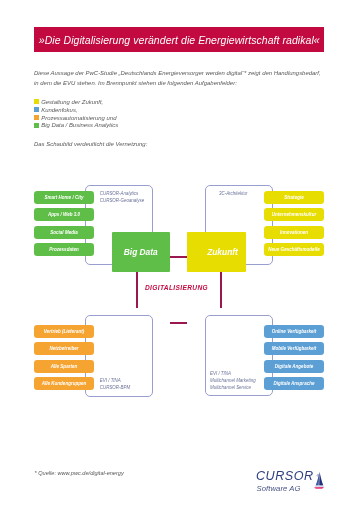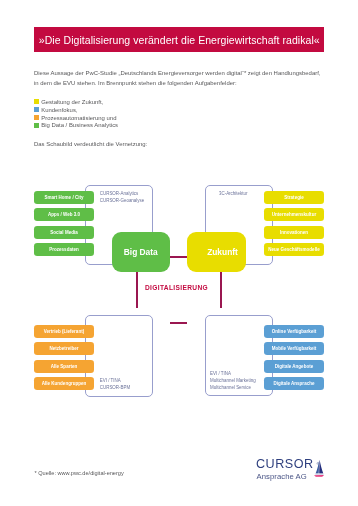--- a/index.html
+++ b/index.html
@@ -1,18 +1,18 @@
 <!DOCTYPE html>
 <html><head>
 <meta charset="utf-8">
 <style>
   html,body{margin:0;padding:0;background:#ffffff;}
   body{width:358px;height:506px;overflow:hidden;
        font-family:"Liberation Sans",sans-serif;}
-  .page{position:relative;width:358px;height:506px;background:#ffffff;}
+  .page{position:relative;width:358px;height:506px;background:#ffffff;font-style:italic;}
 
   
   .title-bar{position:absolute;left:34px;top:27px;width:290px;height:25px;
     background:#C30A40;color:#ffffff;display:flex;align-items:center;
     padding-left:4.8px;box-sizing:border-box;font-size:10.5px;font-weight:400;
     letter-spacing:0.05px;white-space:nowrap;}
 
   
   .intro{position:absolute;left:34px;top:69.2px;width:300px;font-size:5.95px;
     color:#58585a;line-height:9.6px;}
@@ -24,36 +24,36 @@
   .bullet .sq{width:4.7px;height:4.7px;margin-right:2.5px;flex:none;}
 
   .closing{position:absolute;left:34px;top:141px;font-size:5.95px;color:#58585a;
     white-space:nowrap;}
 
   
   .diagram{position:absolute;left:0;top:0;width:358px;height:506px;}
   .node{position:absolute;box-sizing:border-box;display:flex;align-items:center;
      justify-content:center;text-align:center;color:#fff;font-weight:bold;}
   .pill{border-radius:3.2px;font-size:4.5px;letter-spacing:0.02px;white-space:nowrap;}
-  .hub{border-radius:9px;font-size:8.4px;line-height:10.2px;}
+  .hub{border-radius:1px;font-size:8.4px;line-height:10.2px;}
 
   .capsule{position:absolute;box-sizing:border-box;border:0.9px solid #989ECD;
      background:transparent;border-radius:5px;}
   .caplabel{position:absolute;font-size:4.45px;color:#6b7299;line-height:7.3px;
      white-space:nowrap;}
 
   .conn{position:absolute;background:#9A1750;}
 
   .digi{position:absolute;font-size:6.6px;font-weight:bold;color:#C30A40;
      letter-spacing:0.35px;white-space:nowrap;}
 
   
   .footnote{position:absolute;left:34.5px;top:470px;font-size:5.6px;color:#58585a;
      white-space:nowrap;}
-  .logo{position:absolute;left:256px;top:458px;width:80px;height:32px;}
+  .logo{position:absolute;left:256px;top:470px;width:80px;height:32px;}
   .logo .cursor{position:absolute;left:0;top:0;font-size:12.6px;color:#2E3F7E;
      font-weight:400;letter-spacing:0.5px;line-height:12.4px;}
   .logo .reg{position:absolute;left:60.5px;top:3.5px;font-size:4.4px;color:#2B3C7A;
      line-height:4.4px;}
   .logo .sw{position:absolute;left:0.6px;top:15.3px;font-size:7.7px;color:#4A5586;
      letter-spacing:0.05px;line-height:7.7px;}
   .logo .boat{position:absolute;left:56.5px;top:-0.5px;}
 </style>
 </head>
 <body>
@@ -136,21 +136,21 @@
       <div class="node hub" style="left: 187px; top: 231.5px; width: 59px; height: 40.5px; background: rgb(232, 221, 0); flex-direction: column; padding-left: 12px;">
         <div>Zukunft</div>
       </div>
     </div>
 
   <div class="footnote">* Quelle: www.pwc.de/digital-energy</div>
 
   <div class="logo">
     <span class="cursor">CURSOR</span>
     <span class="reg">®</span>
-    <span class="sw">Ansprache AG</span>
+    <span class="sw">Software AG</span>
     <svg class="boat" width="14" height="24" viewBox="0 0 28 48">
       <path d="M12.4 4.0 C11.4 12.0 8.6 23.0 5.2 30.8 L11.4 30.8 C11.9 22.0 12.2 11.0 12.4 4.0 Z" fill="#3C5BA0"></path>
       <path d="M13.2 3.4 C14.8 12.2 17.8 23.8 20.6 30.8 L12.4 30.8 C12.6 22.0 12.9 10.6 13.2 3.4 Z" fill="#25307F"></path>
       <path d="M3.0 31.6 L23.2 31.6 L19.4 34.4 L6.2 34.4 Z" fill="#D8D9EA"></path>
       <path d="M2.0 34.6 L22.2 34.2 L18.4 37.4 L5.6 37.4 Z" fill="#E5357A"></path>
     </svg>
   </div>
 
 </div>
 

